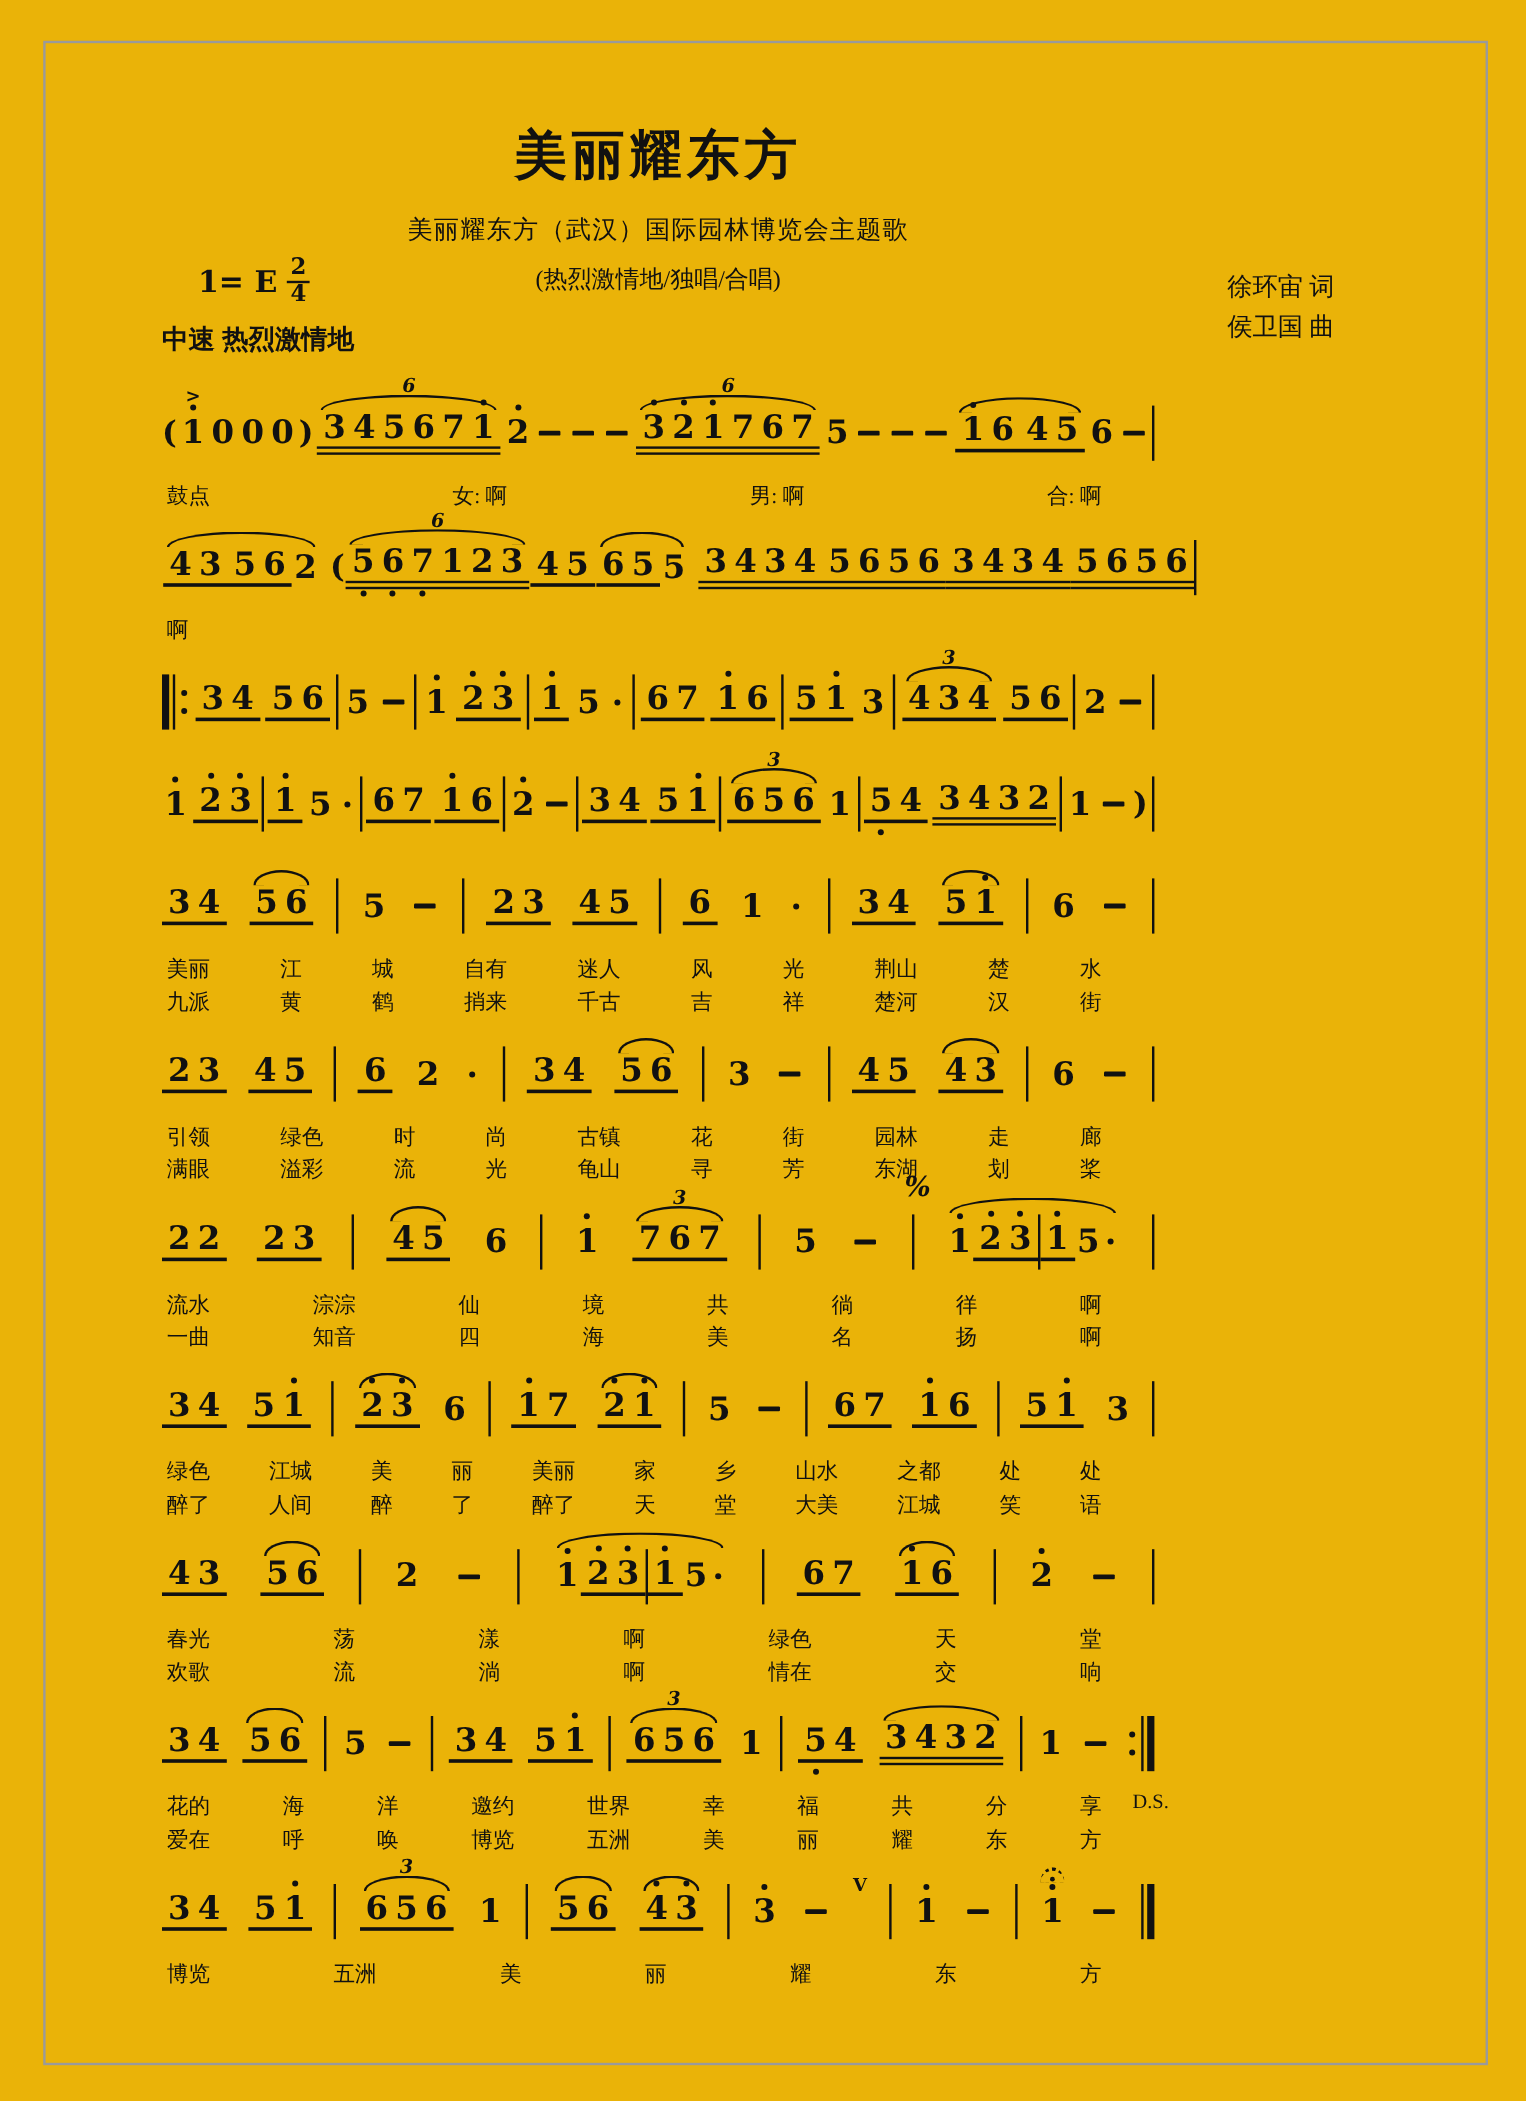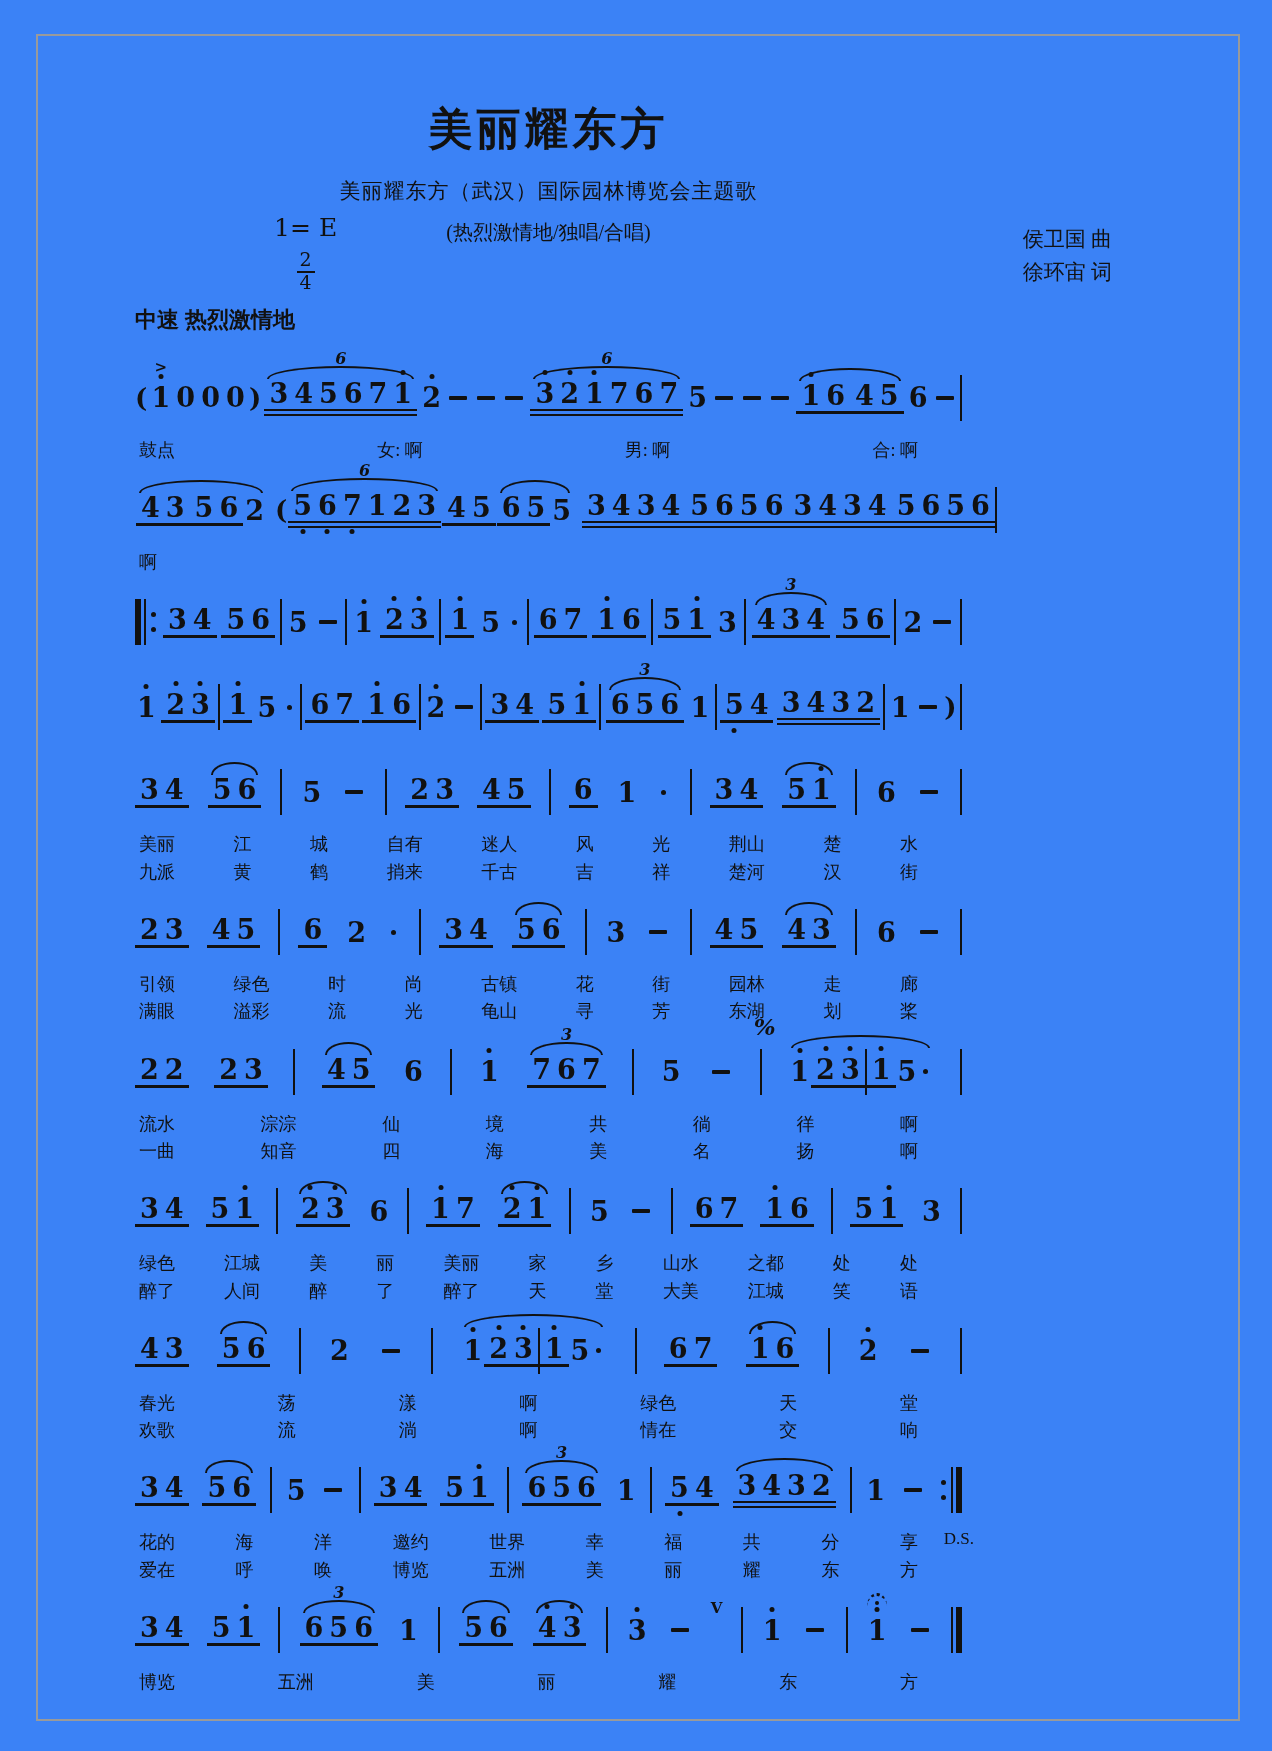--- a/index.html
+++ b/index.html
@@ -1,25 +1,25 @@
 <!DOCTYPE html>
 <html><head>
 <meta charset="utf-8">
 <style>
   html,body{margin:0;padding:0;background:#e8e8e8;}
-  .page{position:relative;width:1272px;height:1751px;background:#3b82f6;margin:0 auto;
+  .page{position:relative;width:1272px;height:1751px;background:#eab308;margin:0 auto;
         font-family:"Liberation Serif",serif;color:#111;overflow:hidden;}
   .frame{position:absolute;left:36px;top:34px;right:32px;bottom:30px;border:2px solid #9a9a9a;pointer-events:none;}
   .content{position:relative;padding:100px 310px 0 135px;}
   .title{text-align:center;font-size:44px;font-weight:bold;letter-spacing:4px;}
   .subtitle{text-align:center;font-size:21px;margin-top:18px;letter-spacing:1px;}
   .meta-row{display:grid;grid-template-columns:1fr auto 1fr;margin-top:8px;align-items:start;}
   .subtitle2{font-size:20px;text-align:center;padding-top:6px;}
-  .keyline{display:flex;align-items:center;gap:8px;font-size:25px;font-weight:normal;
-           font-family:"DejaVu Serif",serif;margin-left:30px;flex-direction:column;}
+  .keyline{display:flex;align-items:center;gap:8px;font-size:25px;font-weight:bold;
+           font-family:"DejaVu Serif",serif;margin-left:30px;}
   .meter{display:inline-flex;flex-direction:column;align-items:center;line-height:1.05;font-size:19px;}
   .meter .num{border-bottom:2px solid #111;padding:0 3px 1px;}
   .tempo{font-size:22px;font-weight:bold;margin-top:12px;font-family:Liberation Sans, sans-serif;}
   .credits{text-align:right;font-size:21px;line-height:1.55;padding-top:10px;margin-right:-150px;}
   
   .score{margin-top:26px;}
   .system{position:relative;margin-bottom:11px;}
   .sysline{display:flex;align-items:center;justify-content:space-between;height:74px;position:relative;}
   .note{position:relative;display:inline-flex;align-items:center;justify-content:center;padding:0 2px;}
   .digit{font-family:"DejaVu Serif",serif;font-weight:bold;font-size:27px;line-height:1;}
@@ -71,22 +71,22 @@
           <span>1= E</span>
           <span class="meter">
             <span class="num">2</span>
             <span class="den">4</span>
           </span>
         </div>
         <div class="tempo">中速 热烈激情地</div>
       </div>
       <div class="subtitle2">(热烈激情地/独唱/合唱)</div>
       <div class="credits">
+        <div>徐环宙 词</div>
         <div>侯卫国 曲</div>
-        <div>徐环宙 词</div>
       </div>
     </div>
 
     <div class="score" id="score">
         <div class="system">
           <div class="sysline">
             <span class="ptxt">(</span>
             <span class="note">
               <span class="digit">1</span>
               <span class="odot hi"></span>

